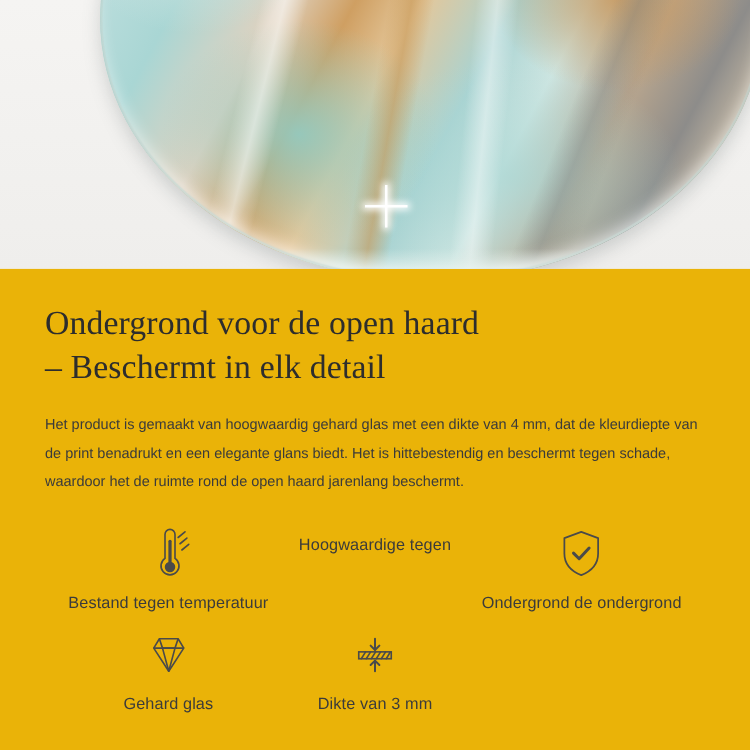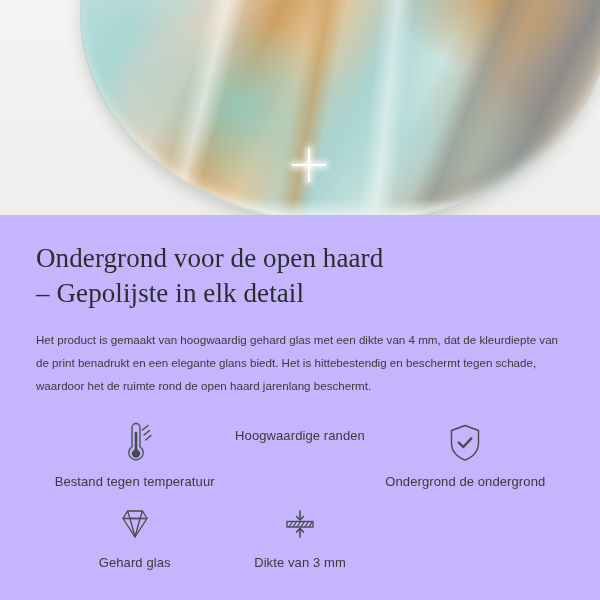--- a/index.html
+++ b/index.html
@@ -10,21 +10,21 @@
     width: 600px;
     height: 600px;
     background: #ffffff;
     font-family: "Liberation Sans", sans-serif;
     overflow: hidden;
   }
   .page {
     position: relative;
     width: 600px;
     height: 600px;
-    background: #c4b5fd;
+    background: #eab308;
   }
 
   
   .hero {
     position: relative;
     width: 600px;
     height: 215px;
     background: #f3f2f0;
     overflow: hidden;
   }
@@ -174,21 +174,21 @@
       <div class="edge-glow"></div>
       <div class="rim"></div>
     </div>
     <div class="sparkle"></div>
   </div>
 
   <div class="content">
 
     <h1 class="headline">
       <span>Ondergrond voor de open haard</span>
-      <span class="line2">– Gepolijste in elk detail</span>
+      <span class="line2">– Beschermt in elk detail</span>
     </h1>
 
     <p class="body-copy">Het product is gemaakt van hoogwaardig gehard glas met een dikte van 4 mm, dat de kleurdiepte van de print benadrukt en een elegante glans biedt. Het is hittebestendig en beschermt tegen schade, waardoor het de ruimte rond de open haard jarenlang beschermt.</p>
 
     <div class="features">
 
       <div class="feature">
         <div class="feature-icon">
           <svg width="40" height="44" viewBox="0 0 40 44" fill="none" stroke="#4a4a4a" stroke-width="1.3">
             <path d="M17 6.5a4 4 0 0 1 8 0v19.2a7.2 7.2 0 1 1-8 0V6.5z"></path>
@@ -196,21 +196,21 @@
             <circle cx="21" cy="32.6" r="4.2" fill="#4a4a4a" stroke="none"></circle>
             <line x1="27.5" y1="9" x2="33" y2="4.5" stroke-linecap="round"></line>
             <line x1="29" y1="14" x2="34.5" y2="9.5" stroke-linecap="round"></line>
             <line x1="30.5" y1="19" x2="36" y2="14.5" stroke-linecap="round"></line>
           </svg>
         </div>
         <div class="feature-label">Bestand tegen temperatuur</div>
       </div>
 
       <div class="feature">
-        <div class="feature-label">Hoogwaardige randen</div>
+        <div class="feature-label">Hoogwaardige tegen</div>
       </div>
 
       <div class="feature">
         <div class="feature-icon">
           <svg width="40" height="44" viewBox="0 0 40 44">
             <path d="M20 4.5 6.5 9.5v12.2c0 8.6 5.9 14.3 13.5 17.4 7.6-3.1 13.5-8.8 13.5-17.4V9.5L20 4.5z" fill="none" stroke="#4a4a4a" stroke-width="1.4" stroke-linejoin="round"></path>
             <path d="M13.8 21.5 18.3 26l8-8.6" fill="none" stroke="#4a4a4a" stroke-width="2.4" stroke-linecap="round" stroke-linejoin="round"></path>
           </svg>
         </div>
         <div class="feature-label">Ondergrond de ondergrond</div>

